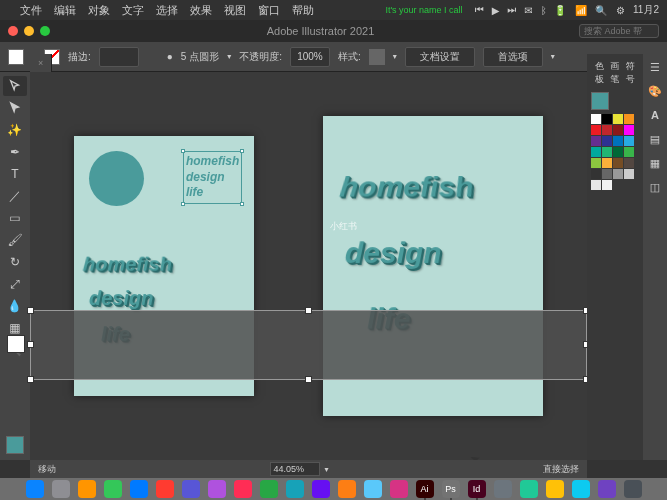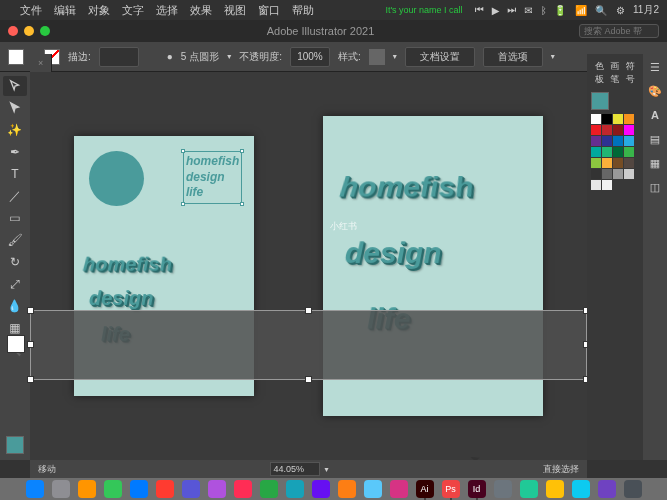--- a/index.html
+++ b/index.html
@@ -303,21 +303,21 @@
     <div class="app" style="background: rgb(88, 86, 214);"></div>
     <div class="app" style="background: rgb(175, 82, 222);"></div>
     <div class="app" style="background: rgb(255, 45, 85);"></div>
     <div class="app" style="background: rgb(40, 167, 69);"></div>
     <div class="app" style="background: rgb(23, 162, 184);"></div>
     <div class="app" style="background: rgb(102, 16, 242);"></div>
     <div class="app" style="background: rgb(253, 126, 20);"></div>
     <div class="app" style="background: rgb(90, 200, 250);"></div>
     <div class="app" style="background: rgb(214, 51, 132);"></div>
     <div class="app" style="background: rgb(51, 0, 0);">Ai<span class="dot"></span></div>
-    <div class="app" style="background: #ef4444;">Ps<span class="dot"></span></div>
+    <div class="app" style="background: #737373;">Ps<span class="dot"></span></div>
     <div class="app" style="background: rgb(73, 2, 31);">Id<span class="dot"></span></div>
     <div class="app" style="background: rgb(108, 117, 125);"></div>
     <div class="app" style="background: rgb(32, 201, 151);"></div>
     <div class="app" style="background: rgb(255, 193, 7);"></div>
     <div class="app" style="background: rgb(13, 202, 240);"></div>
     <div class="app" style="background: rgb(111, 66, 193);"></div>
     <div class="app" style="background: rgb(73, 80, 87);"></div>
   </div>
 
 </body></html>

